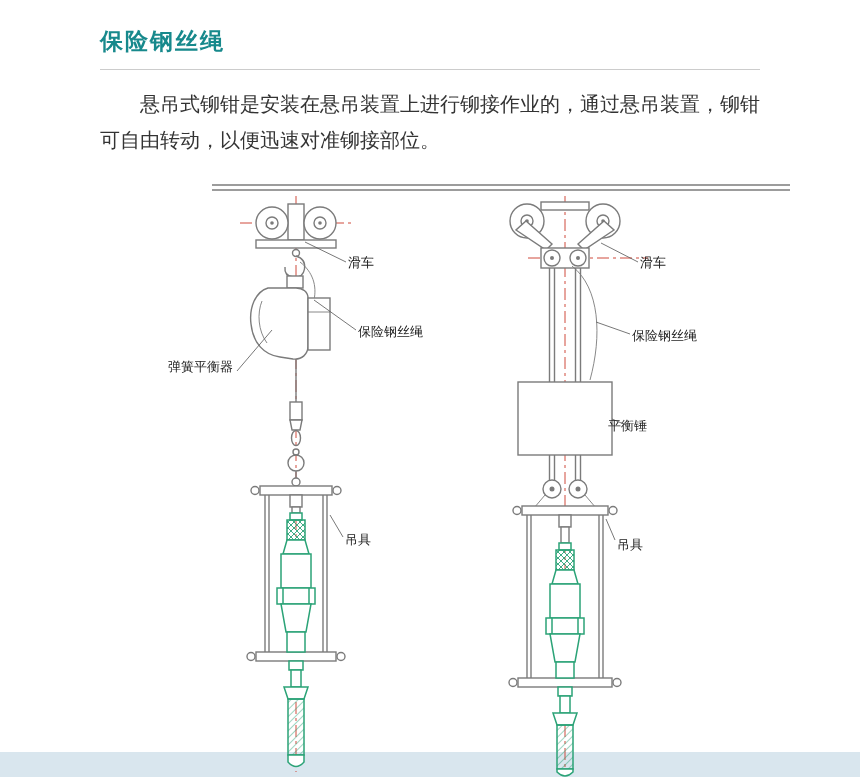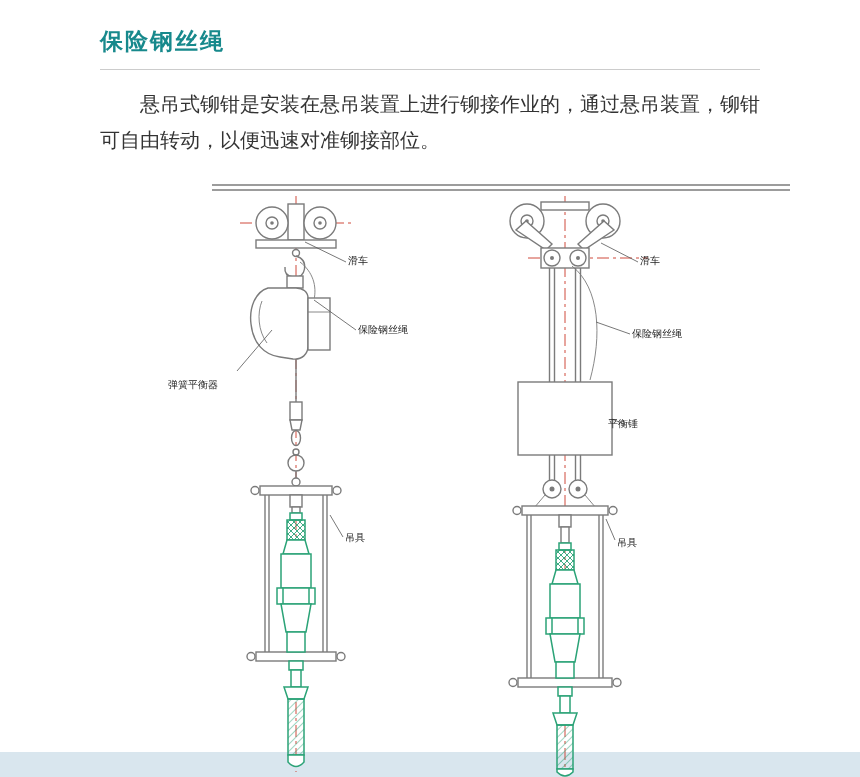--- a/index.html
+++ b/index.html
@@ -8,21 +8,21 @@
   }
   *{box-sizing:border-box;}
   body{margin:0;background:#fff;font-family:"Liberation Sans","DejaVu Sans",sans-serif;}
   .page{position:relative;width:860px;height:777px;background:#fff;overflow:hidden;}
   .content{position:absolute;left:100px;top:0;width:660px;}
   h1.title{margin:26px 0 12px 0;font-size:23px;font-weight:bold;color:var(--title);letter-spacing:2px;}
   hr.rule{border:none;border-top:1px solid var(--rule);margin:0 0 16px 0;}
   p.para{margin:0;font-size:20px;line-height:1.8;color:var(--text);text-indent:2em;}
   .footer-band{position:absolute;left:0;right:0;bottom:0;height:25px;background:var(--footer);}
   svg.diagram-svg{position:absolute;left:0;top:0;}
-  .dlabel{position:absolute;font-size:10px;color:var(--label);white-space:nowrap;line-height:1;}
+  .dlabel{position:absolute;font-size:13px;color:var(--label);white-space:nowrap;line-height:1;}
   
   .ln{stroke:var(--line);fill:none;stroke-width:1.4;}
   .lnf{stroke:var(--line);fill:#fff;stroke-width:1.4;}
   .thin{stroke:var(--line);stroke-width:0.9;fill:none;}
   .grn{stroke:var(--green);fill:#fff;stroke-width:1.5;}
   .grn-cross{stroke:var(--green);fill:url(#crossG);stroke-width:1.5;}
   .grn-hatch{stroke:var(--green);fill:url(#hatchG);stroke-width:1.5;}
   .cl{stroke:var(--centerline);stroke-width:1;fill:none;stroke-dasharray:12 4 3 4;}
   .ld{stroke:#555;stroke-width:0.8;fill:none;}
   .dot{fill:var(--line);}
@@ -209,20 +209,20 @@
       <line class="ld" x1="330" y1="515" x2="343" y2="537"></line>
       <line class="ld" x1="601" y1="243" x2="638" y2="262"></line>
       <line class="ld" x1="596" y1="322" x2="630" y2="334"></line>
       <line class="ld" x1="612" y1="419" x2="626" y2="425"></line>
       <line class="ld" x1="606" y1="519" x2="615" y2="540"></line>
     </g>
   </svg>
 
   <div class="dlabel" style="left:348px;top:256px">滑车</div>
   <div class="dlabel" style="left:358px;top:325px">保险钢丝绳</div>
-  <div class="dlabel" style="left:168px;top:380px">弹簧平衡器</div>
+  <div class="dlabel" style="left:168px;top:360px">弹簧平衡器</div>
   <div class="dlabel" style="left:345px;top:533px">吊具</div>
   <div class="dlabel" style="left:640px;top:256px">滑车</div>
   <div class="dlabel" style="left:632px;top:329px">保险钢丝绳</div>
   <div class="dlabel" style="left:608px;top:419px">平衡锤</div>
   <div class="dlabel" style="left:617px;top:538px">吊具</div>
 
 </div>
 
 </body></html>

